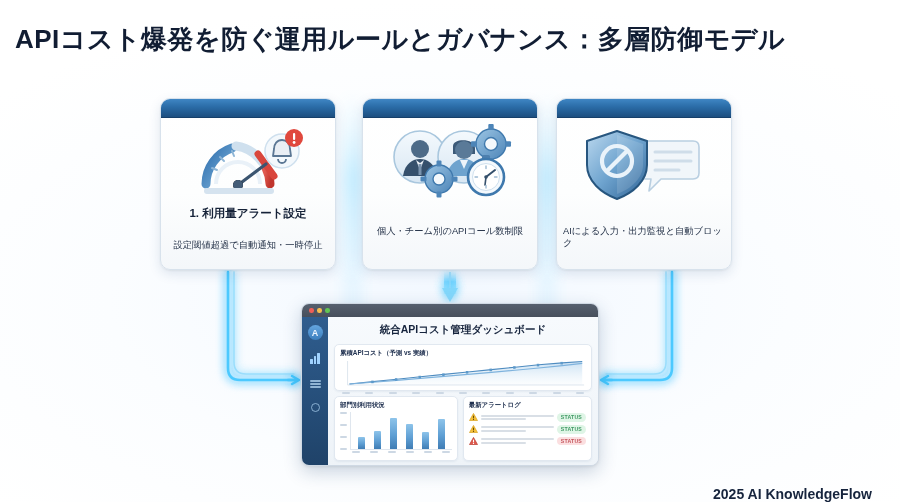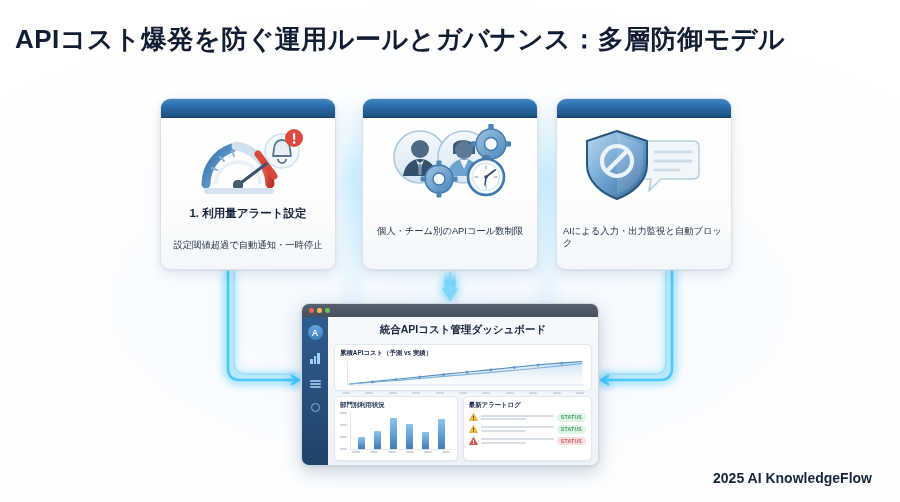--- a/index.html
+++ b/index.html
@@ -194,21 +194,21 @@
   .badge {
     font-size: 5.2px; font-weight: 700; letter-spacing: 0.2px;
     padding: 1.4px 4px; border-radius: 6px; white-space: nowrap;
   }
   .badge.ok { background: #dff5e6; color: #3f9963; }
   .badge.bad { background: #fbdfe0; color: #c4555c; }
 
   
   .footer {
     position: absolute;
-    right: 28px; bottom: 16px;
+    right: 28px; bottom: 0;
     font-size: 14px; font-weight: 700;
     color: #16243d;
   }
 </style>
 </head>
 <body>
 
 <div class="slide">
 
   <div class="title">APIコスト爆発を防ぐ運用ルールとガバナンス：多層防御モデル</div>

